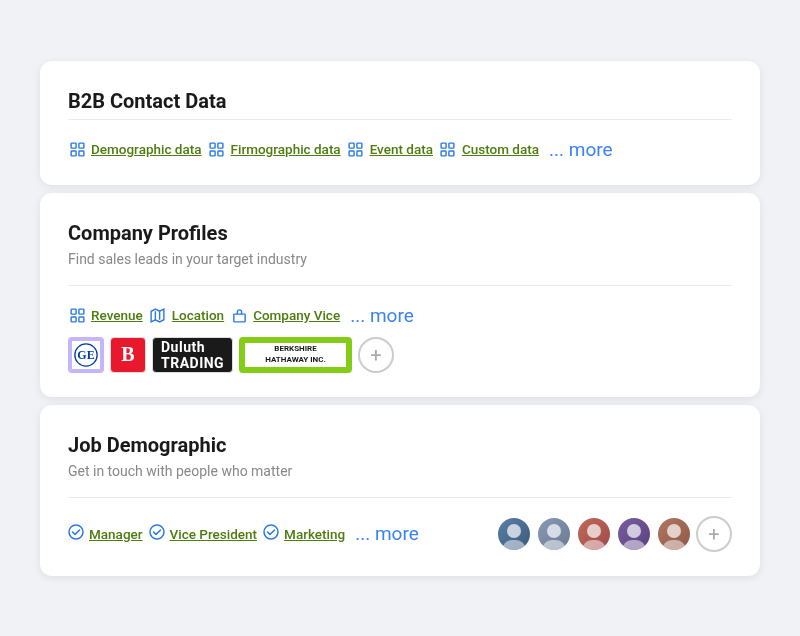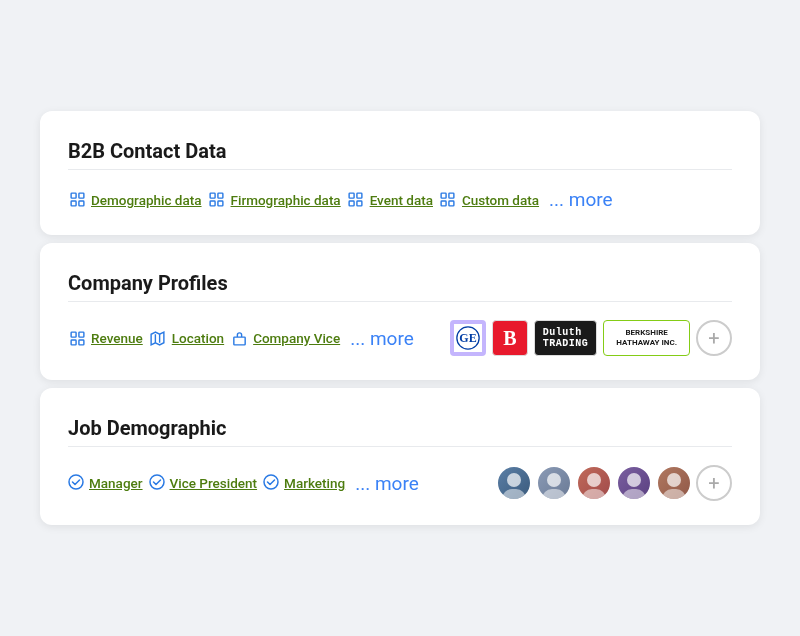--- a/index.html
+++ b/index.html
@@ -138,27 +138,27 @@
       justify-content: center;
       padding: 4px 8px;
       font-size: 10px;
       font-weight: bold;
       color: white;
       white-space: nowrap;
     }
 
     .logo-berkshire {
       height: 36px;
-      border: 1px solid #84cc16;
+      border: 6px solid #84cc16;
       border-radius: 4px;
       background: #fff;
       display: flex;
       align-items: center;
       justify-content: center;
-      padding: 4px 12px;
+      padding: 4px 20px;
       font-size: 9px;
       font-weight: bold;
       color: #1a1a1a;
       text-align: center;
       line-height: 1.2;
     }
 
     .logo-plus {
       width: 36px;
       height: 36px;
@@ -293,20 +293,21 @@
         </span>
         <span>Custom data</span>
       </div>
 
       <span class="tag-more">... more</span>
     </div>
   </div>
 
   <div class="card">
     <div class="card-title">Company Profiles</div>
+    <div class="card-subtitle">Find sales leads in your target industry</div>
     <hr class="card-divider">
     <div class="card-footer">
       <div class="card-tags">
 
         <div class="tag">
           <span class="tag-icon">
             <svg class="icon-svg" viewBox="0 0 24 24" fill="none" stroke="currentColor" stroke-width="2">
               <rect x="3" y="3" width="7" height="7" rx="1"></rect>
               <rect x="14" y="3" width="7" height="7" rx="1"></rect>
               <rect x="3" y="14" width="7" height="7" rx="1"></rect>
@@ -341,31 +342,32 @@
       </div>
 
       <div class="logo-group">
         <div class="logo-ge">
           <svg width="28" height="28" viewBox="0 0 28 28">
             <ellipse cx="14" cy="14" rx="13" ry="13" stroke="#003da5" stroke-width="1.5" fill="white"></ellipse>
             <text x="14" y="19" text-anchor="middle" font-family="serif" font-size="14" font-weight="bold" fill="#003da5">GE</text>
           </svg>
         </div>
         <div class="logo-b">B</div>
-        <div class="logo-duluth" style="font-size:10px; letter-spacing:0.5px;font-family:Liberation Mono, monospace;">Duluth<br>TRADING</div>
+        <div class="logo-duluth" style="font-size:14px; letter-spacing:0.5px;">Duluth<br>TRADING</div>
         <div class="logo-berkshire">
           <span style="font-size:8px; font-weight:bold; text-transform:uppercase; text-align:center; line-height:1.3; color:#1a1a1a;">Berkshire<br>Hathaway Inc.</span>
         </div>
         <div class="logo-plus">+</div>
       </div>
     </div>
   </div>
 
   <div class="card">
     <div class="card-title">Job Demographic</div>
+    <div class="card-subtitle">Get in touch with people who matter</div>
     <hr class="card-divider">
     <div class="card-footer">
       <div class="card-tags">
 
         <div class="tag">
           <span class="check-icon">
             <svg width="16" height="16" viewBox="0 0 16 16" fill="none">
               <circle cx="8" cy="8" r="7" stroke="#2a7ae4" stroke-width="1.5"></circle>
               <path d="M4.5 8l2.5 2.5 4.5-4.5" stroke="#2a7ae4" stroke-width="1.5" stroke-linecap="round" stroke-linejoin="round"></path>
             </svg>

